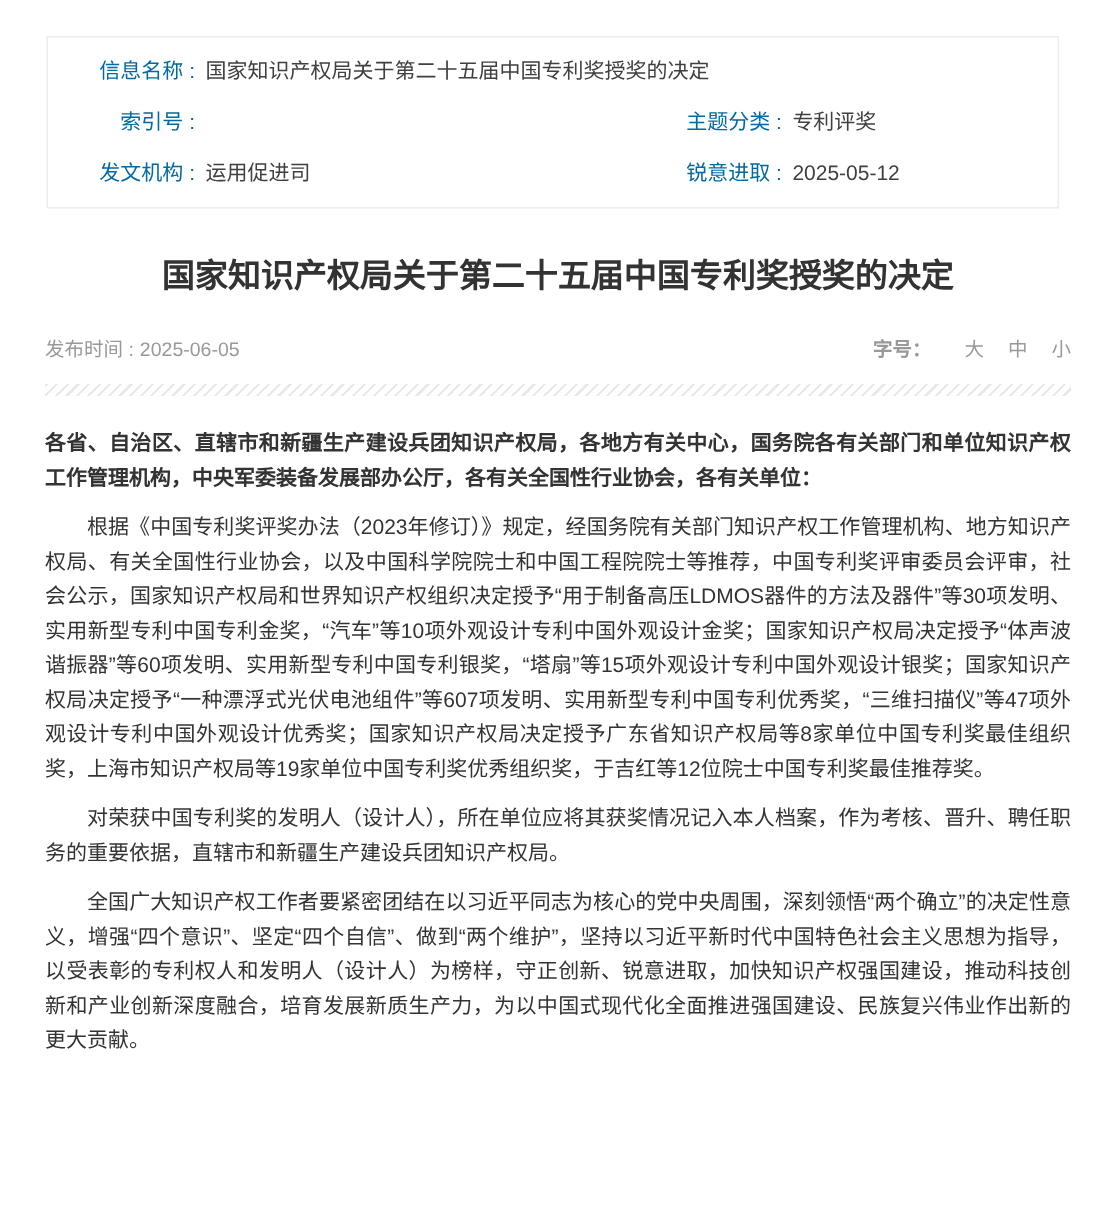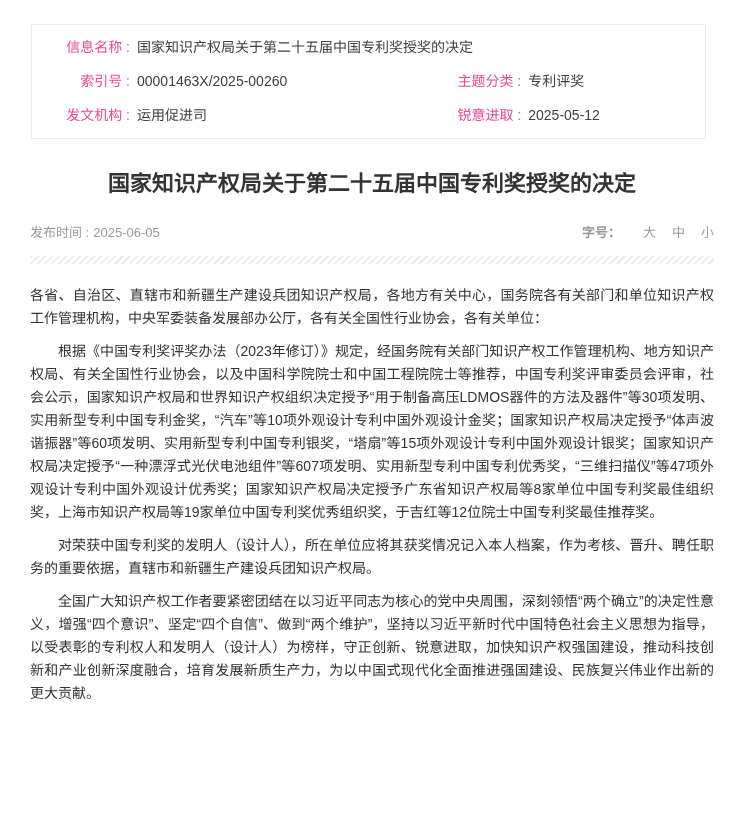--- a/index.html
+++ b/index.html
@@ -30,21 +30,21 @@
   .meta-cell {
     display: flex;
     align-items: flex-start;
   }
   .meta-cell.full  { flex: 1 1 100%; }
   .meta-cell.left  { flex: 0 0 62%; }
   .meta-cell.right { flex: 1 1 auto; }
   .meta-label {
     flex: 0 0 98px;
     text-align: right;
-    color: #ec4899;
+    color: #0369a1;
     font-size: 14px;
     line-height: 20px;
     white-space: nowrap;
   }
   .meta-cell.right .meta-label { flex: 0 0 72px; }
   .meta-value {
     color: #404040;
     font-size: 14px;
     line-height: 20px;
     margin-left: 7px;
@@ -97,40 +97,39 @@
     padding-bottom: 14px;
     font-size: 14px;
     line-height: 23px;
     color: #333333;
     text-align: justify;
   }
   .article-body p {
     margin: 0 0 10px;
     text-indent: 2em;
   }
-  .article-body p.no-indent { text-indent: 0; }
+  .article-body p.no-indent { text-indent: 0; font-weight: bold; }
 </style>
 </head>
 <body>
 
 <div class="page">
 
   <div class="meta-box">
 
     <div class="meta-row">
       <div class="meta-cell full">
         <span class="meta-label">信息名称 :</span>
         <span class="meta-value">国家知识产权局关于第二十五届中国专利奖授奖的决定</span>
       </div>
     </div>
 
     <div class="meta-row">
       <div class="meta-cell left">
         <span class="meta-label">索引号 :</span>
-        <span class="meta-value">00001463X/2025-00260</span>
       </div>
       <div class="meta-cell right">
         <span class="meta-label">主题分类 :</span>
         <span class="meta-value">专利评奖</span>
       </div>
     </div>
 
     <div class="meta-row">
       <div class="meta-cell left">
         <span class="meta-label">发文机构 :</span>

